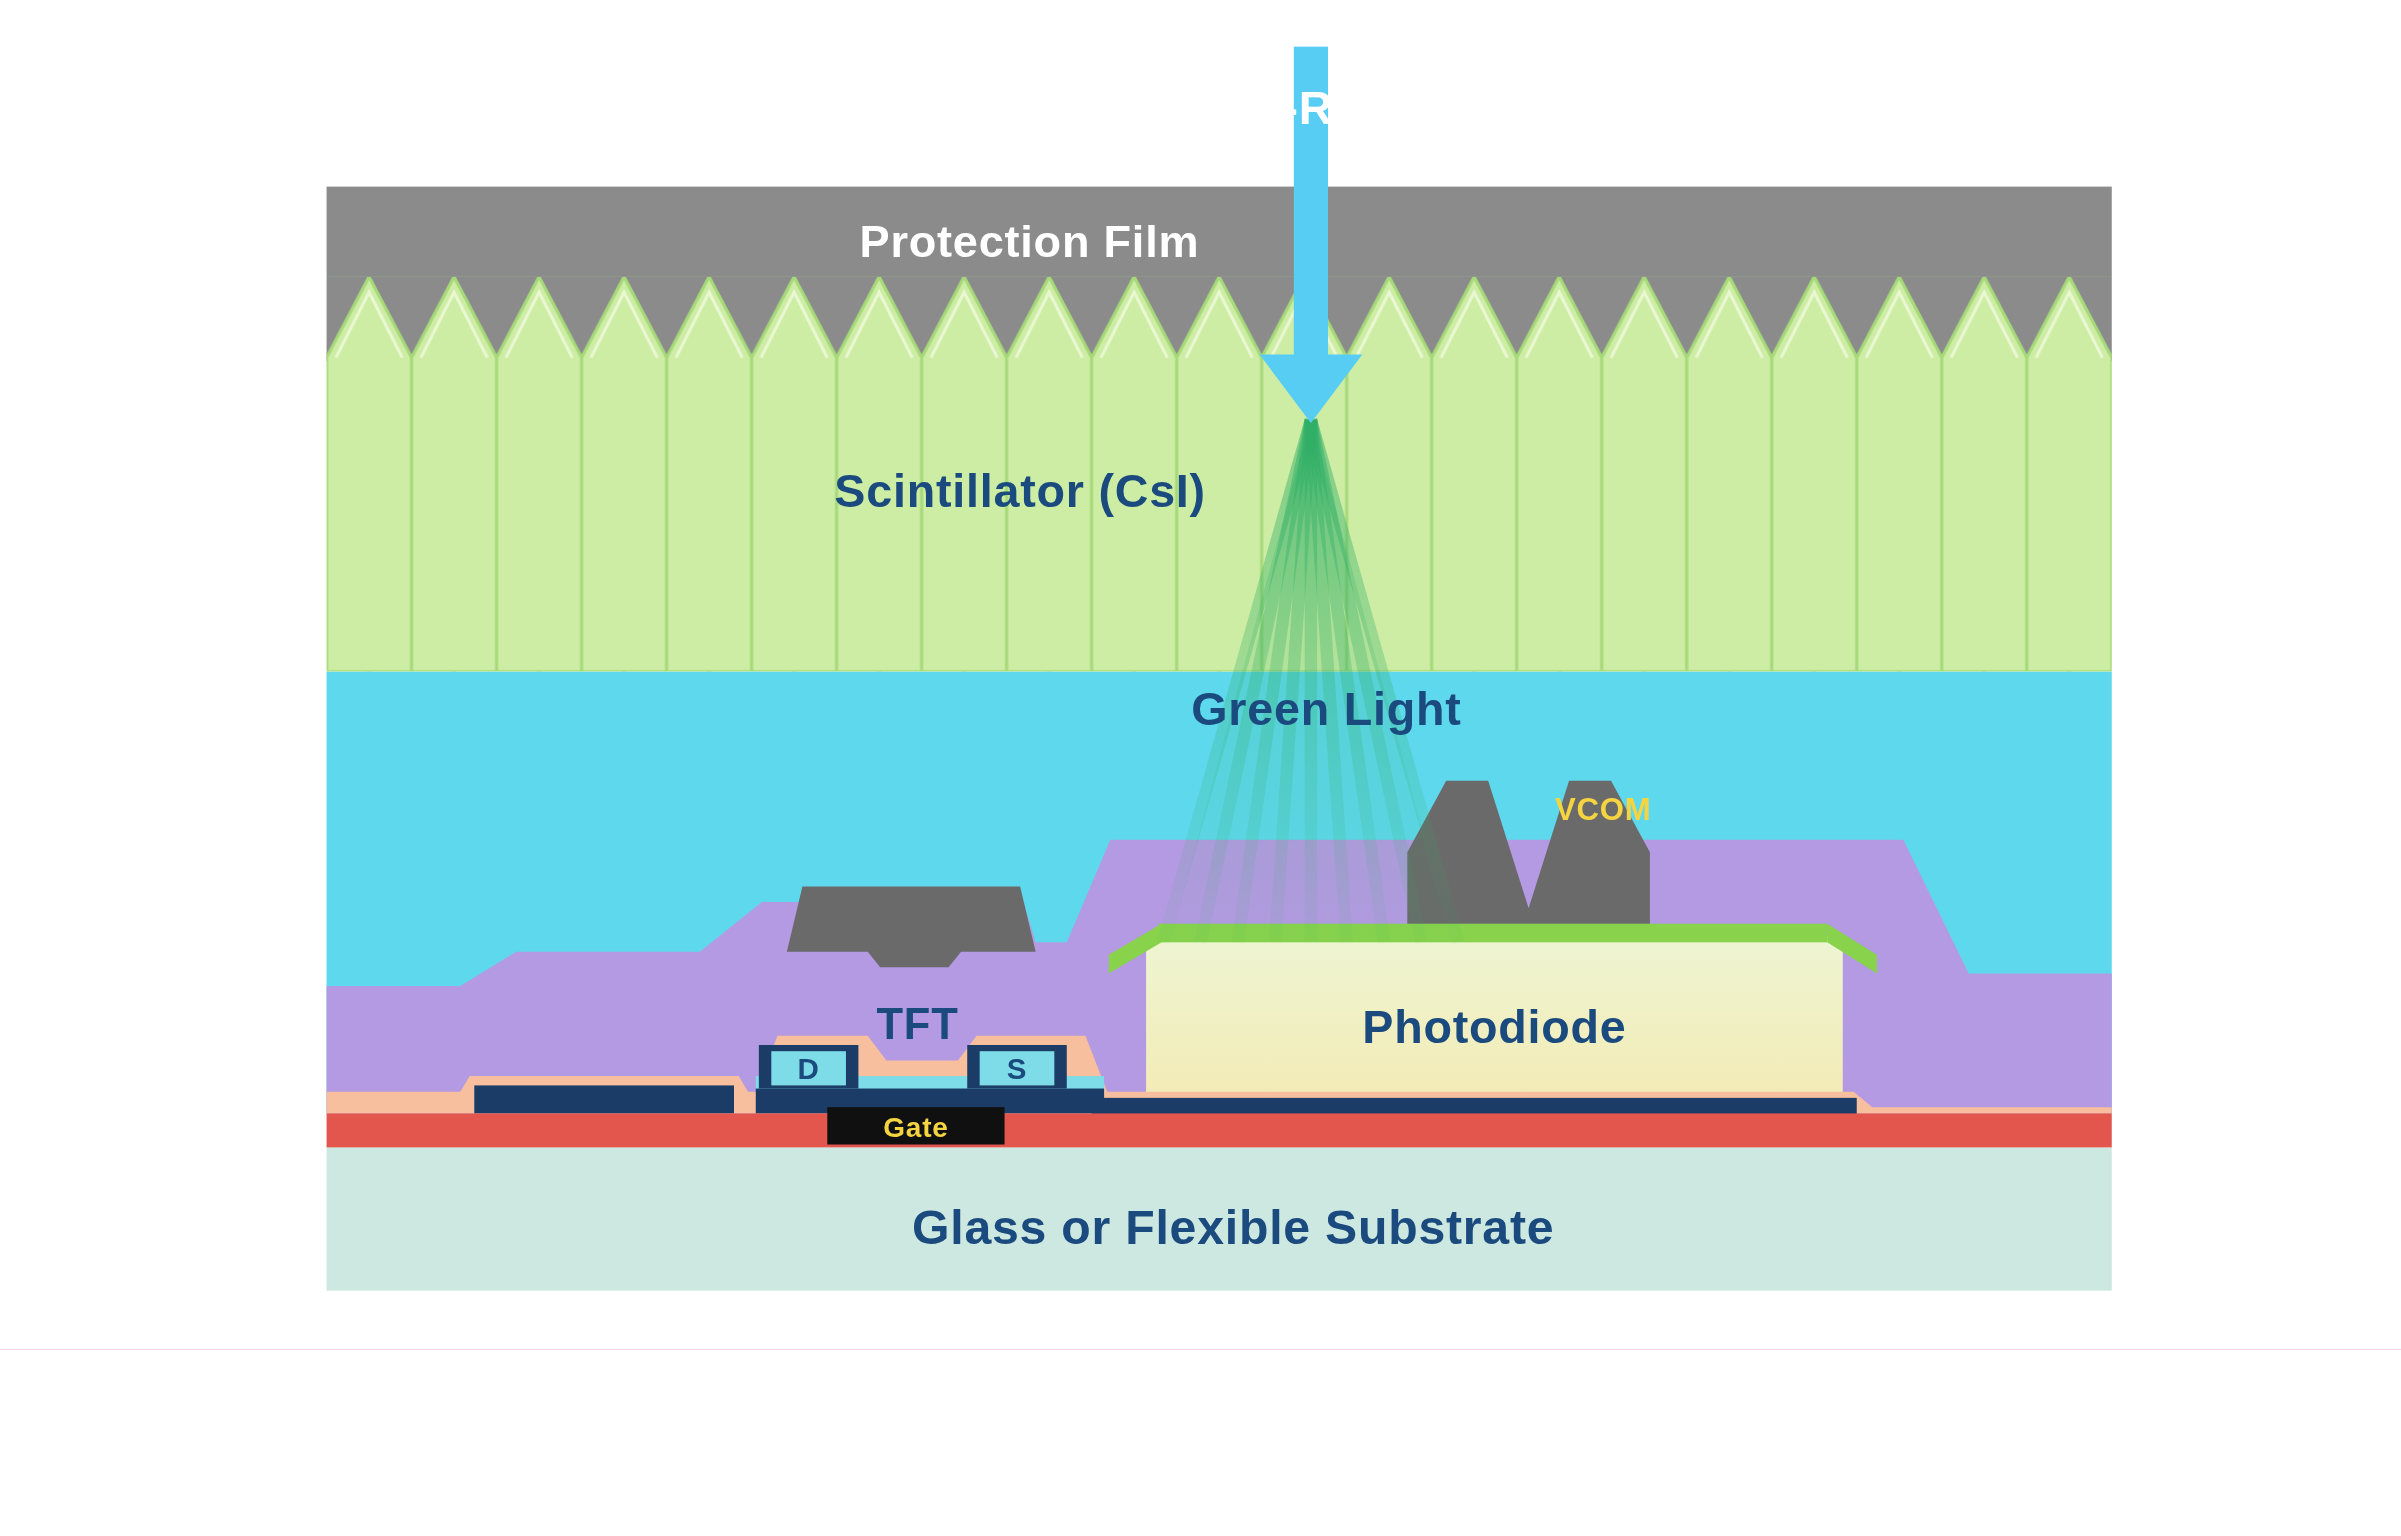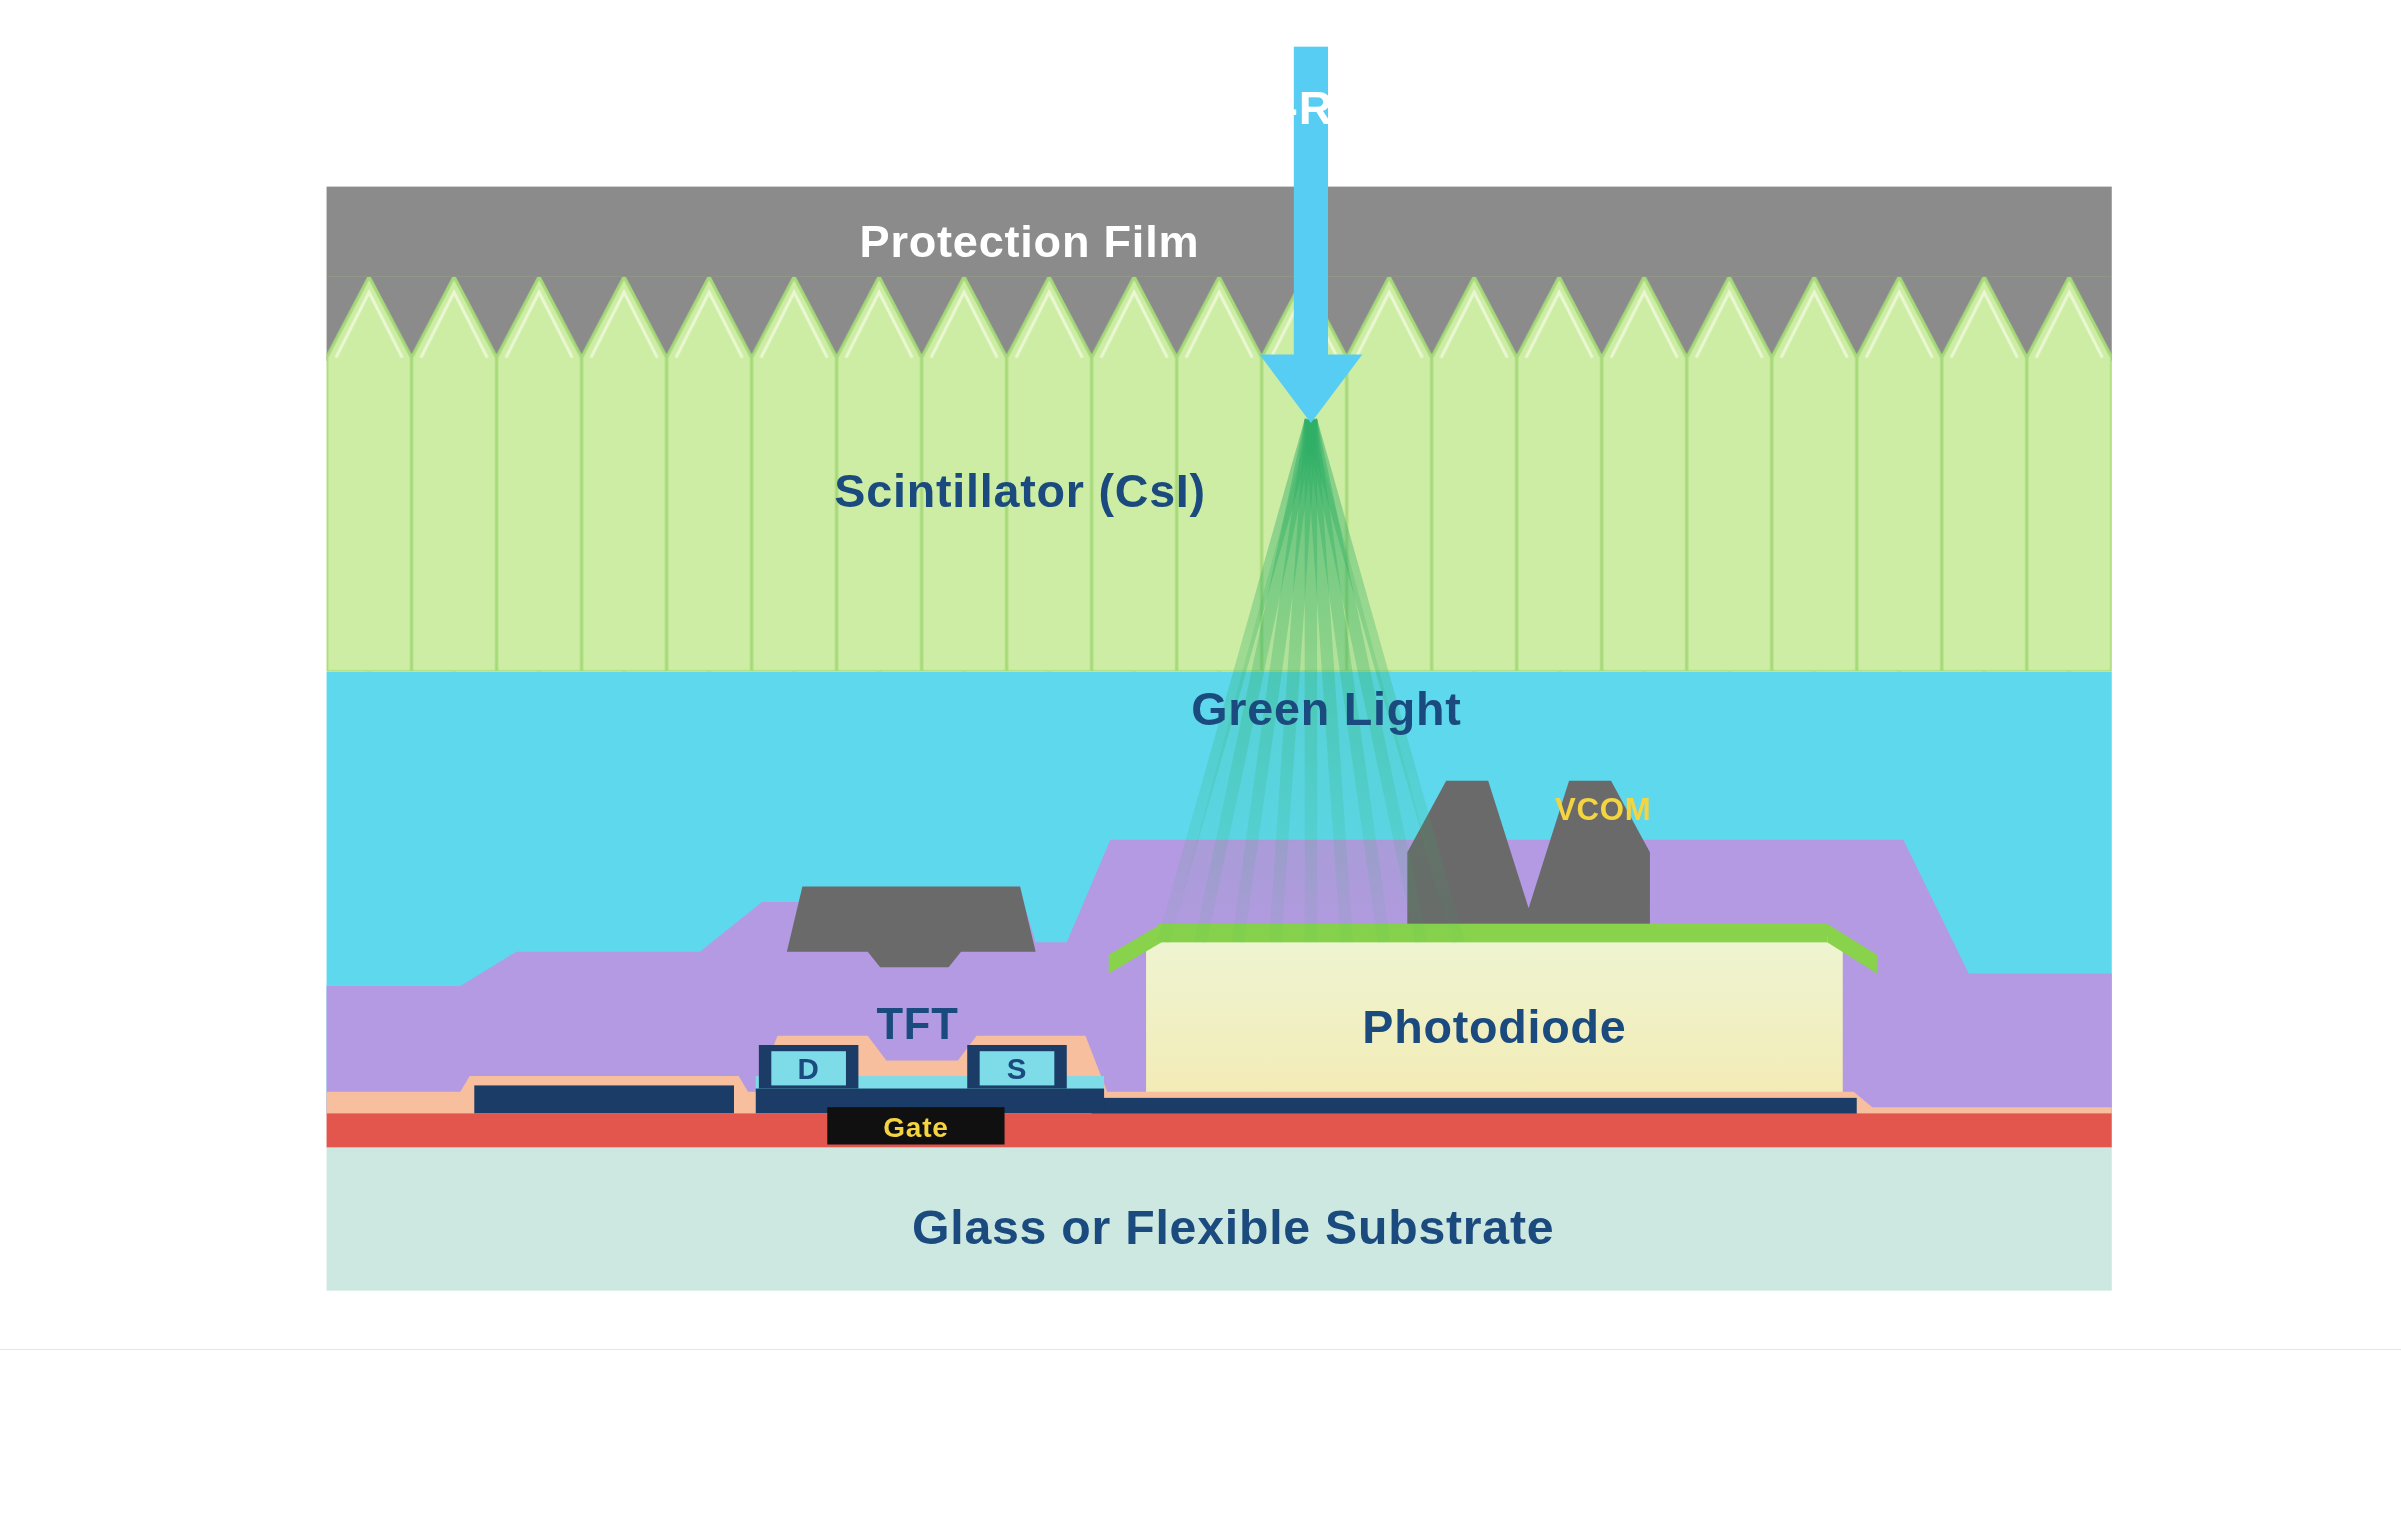--- a/index.html
+++ b/index.html
@@ -1,16 +1,16 @@
 <!DOCTYPE html>
 <html style="font-size:7.7px"><head>
 <meta charset="utf-8">
 <style>
   html,body { margin:0; padding:0; background:#ffffff; }
-  .stage { width:100%; background:#0ea5e9; }
+  .stage { width:100%; background:#ec4899; }
   svg { display:block; width:100%; height:auto; }
   text {
     font-family:"Liberation Sans", sans-serif;
     font-weight:700;
     letter-spacing:0.5px;
   }
   .lbl-navy  { fill:#1b4a7e; }
   .lbl-white { fill:#ffffff; }
   .lbl-yellow{ fill:#f5d441; }
   .t31 { font-size:31px; }

